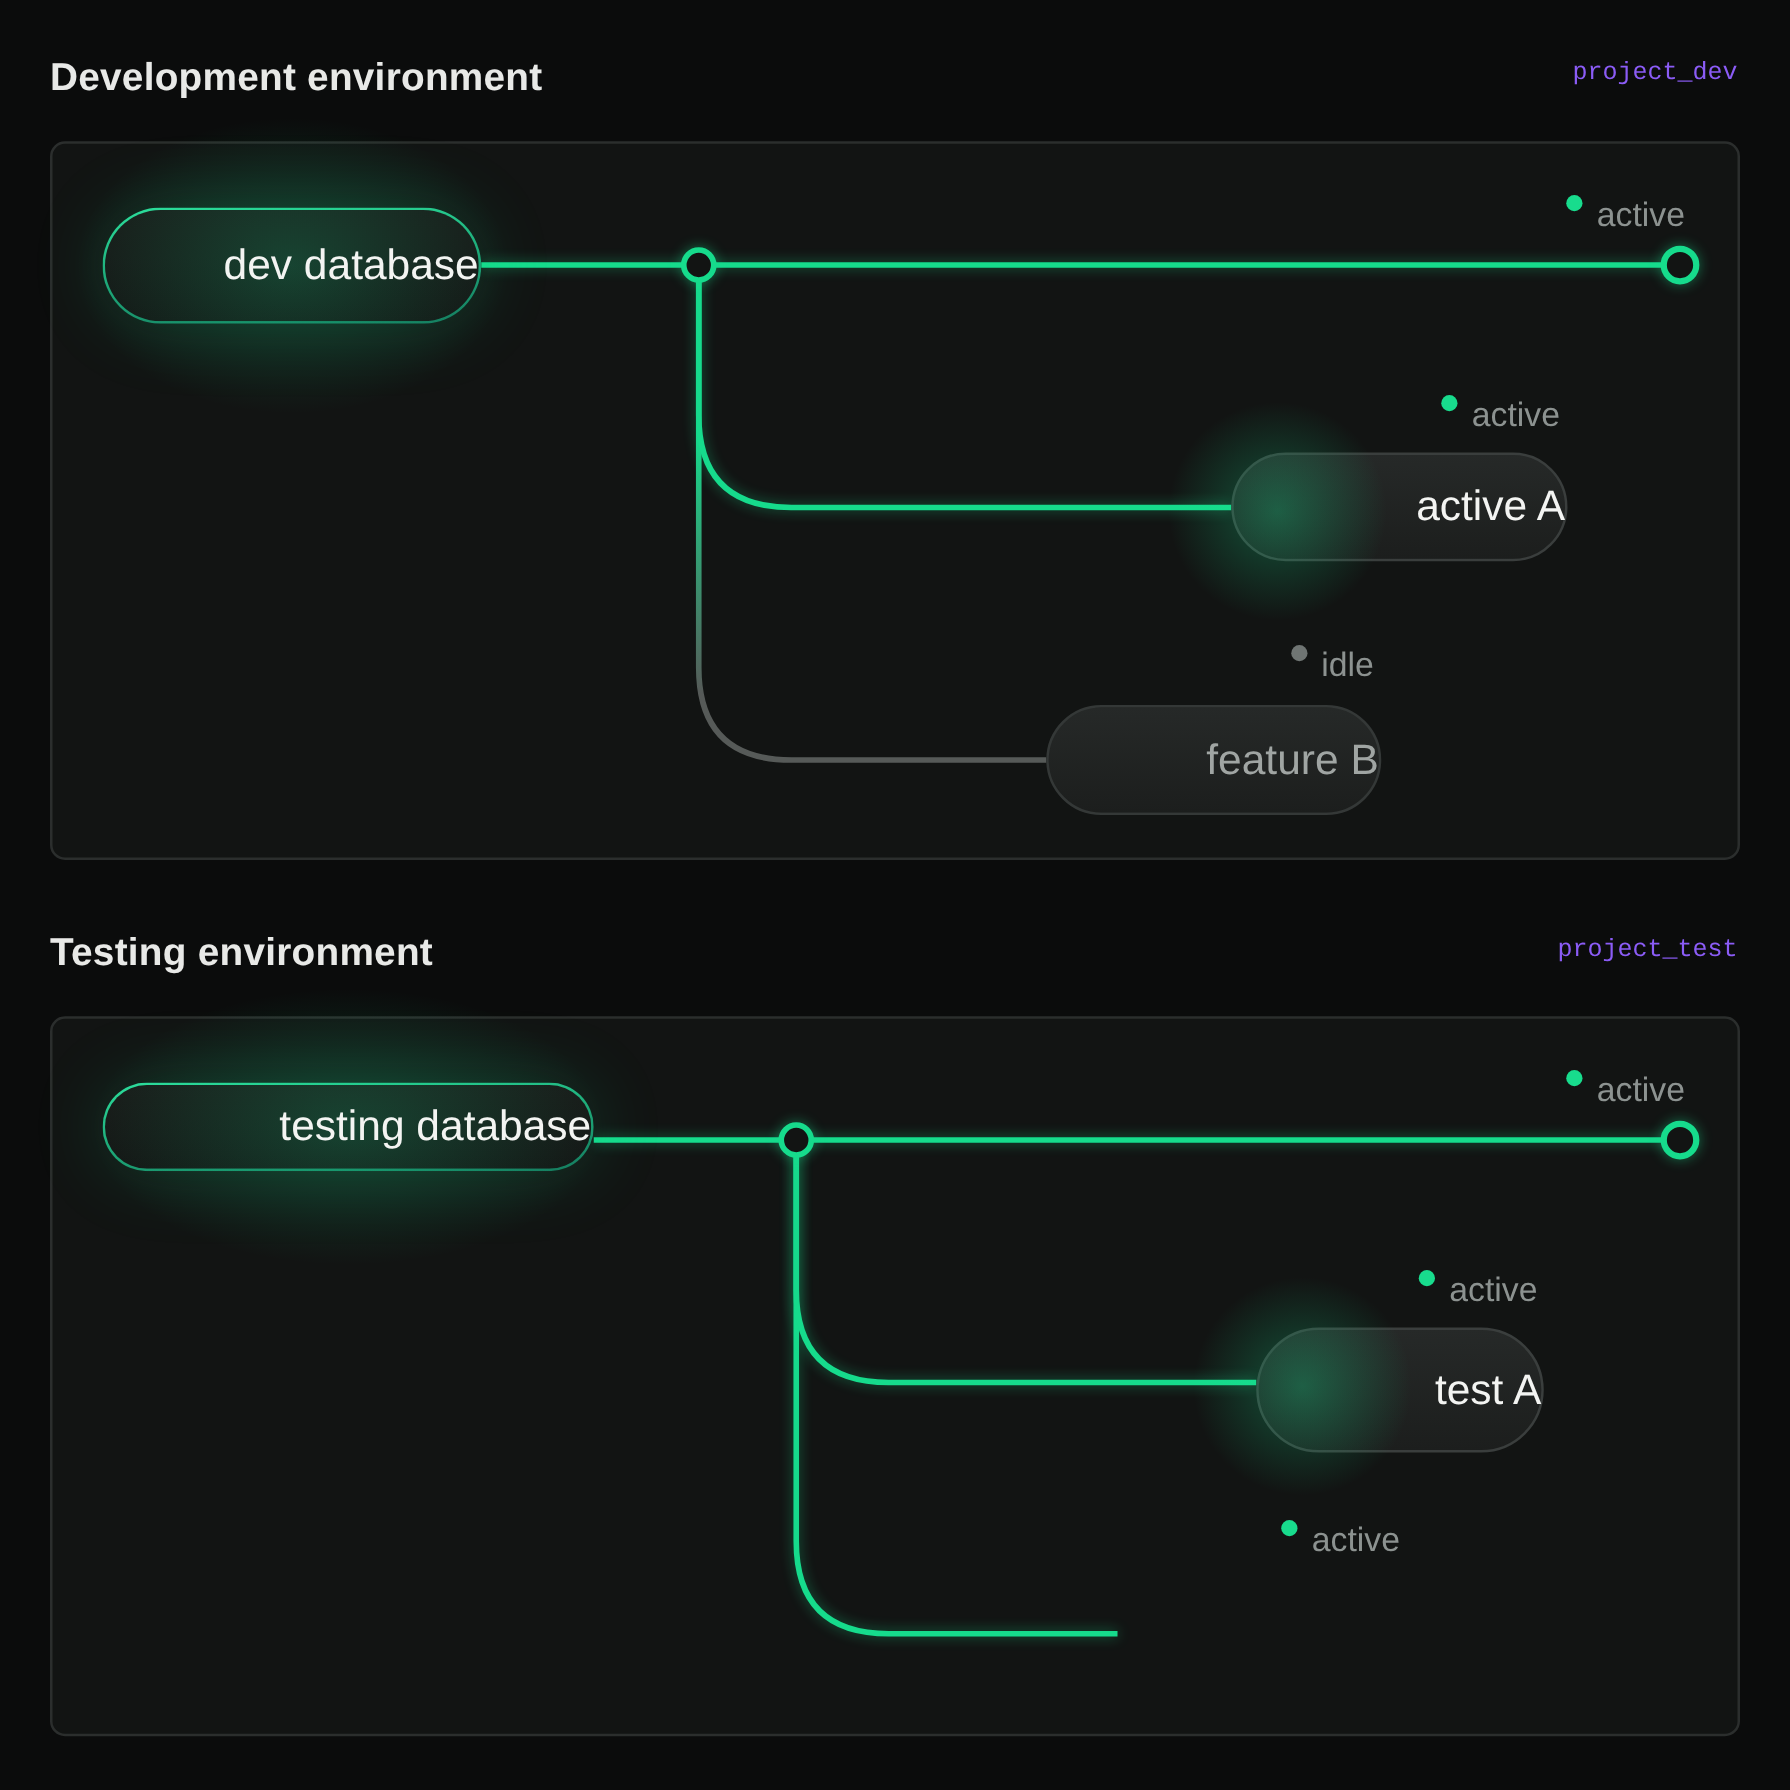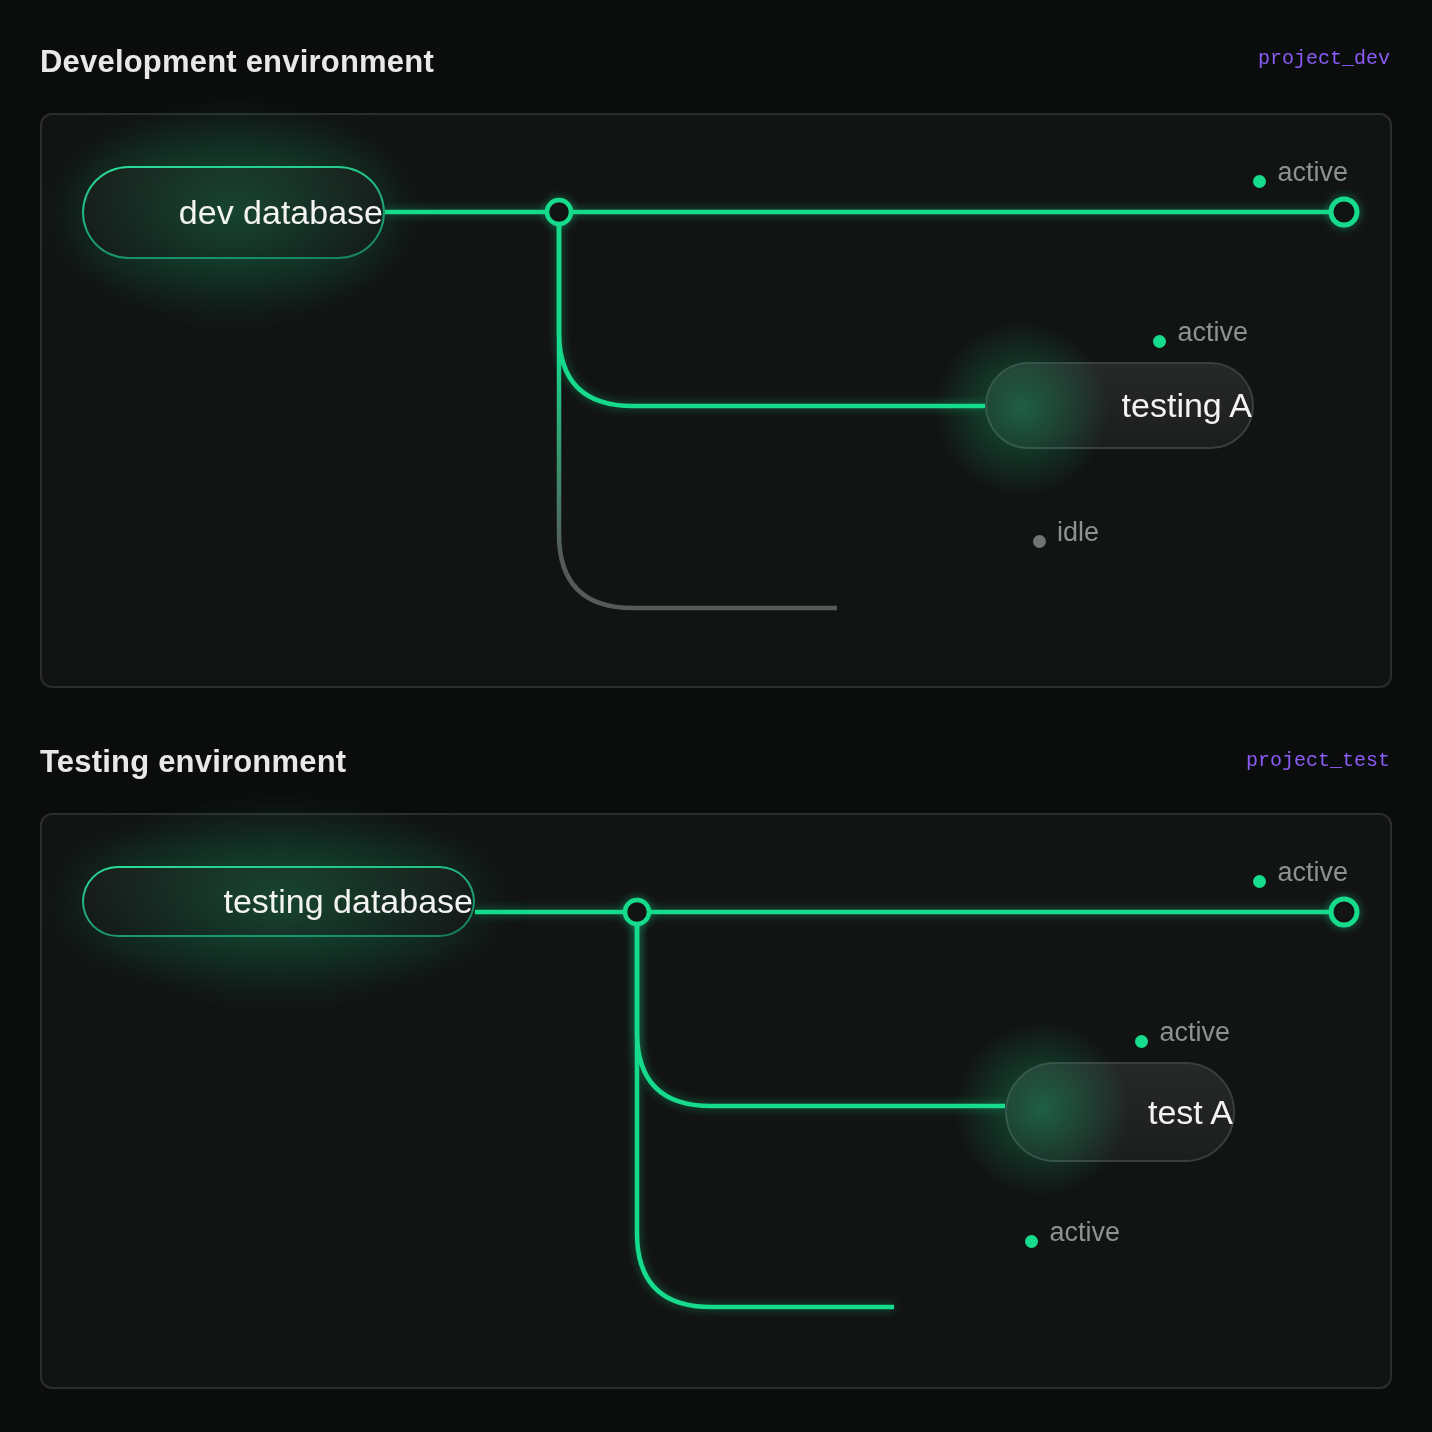--- a/index.html
+++ b/index.html
@@ -57,21 +57,21 @@
   }
   .pill.branch.active::before{
     content:""; position:absolute; z-index:-1;
     left:-60px; top:-50px; width:190px; height:190px;
     background:radial-gradient(circle, rgba(24,220,141,.32), rgba(24,220,141,0) 65%);
   }
   .pill.branch.idle{ color:#a0a5a3; border-color:#343837; }
 
   .status-label{
     position:absolute; z-index:3;
-    display:flex; align-items:flex-end; gap:11px;
+    display:flex; align-items:flex-start; gap:11px;
     font-size:27px; color:#8c9290;
     height:32px; line-height:32px;
   }
   .status-dot{
     width:13px; height:13px; border-radius:50%;
     background:#18dc8d;
   }
   .status-label.idle .status-dot{ background:#6f7573; }
 
   .line-green{ stroke:#16db8c; fill:none; filter:drop-shadow(0 0 5px rgba(24,220,141,.45)); }
@@ -106,27 +106,30 @@
   <div class="pill db" style="left:40px; top:51px; width:303px; height:93px">
     <span>dev database</span>
   </div>
 
   <div class="status-label" style="right:42px; top:41px">
     <span class="status-dot"></span>
     <span>active</span>
   </div>
 
   <div class="pill branch active" style="left:943px; top:247px; width:269px; height:87px">
-    <span>testing A</span>
+    <span>active A</span>
   </div>
   <div class="status-label" style="right:142px; top:201px">
     <span class="status-dot"></span>
     <span>active</span>
   </div>
 
+  <div class="pill branch idle" style="left:795px; top:449px; width:268px; height:88px">
+    <span>feature B</span>
+  </div>
   <div class="status-label idle" style="right:291px; top:401px">
     <span class="status-dot"></span>
     <span>idle</span>
   </div>
 </div>
 
 <div class="section-title" style="top:744px">Testing environment</div>
 <div class="project-label" style="top:749px">project_test</div>
 
 <div class="panel" style="top:813px; height:576px">

